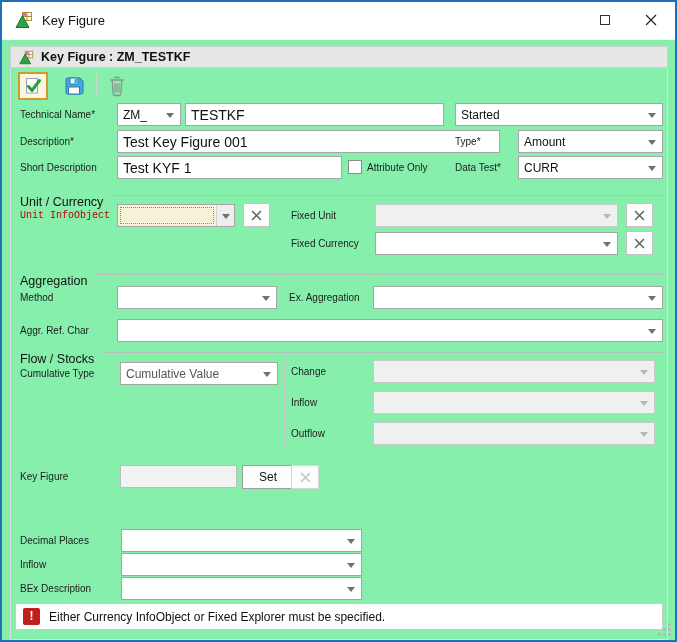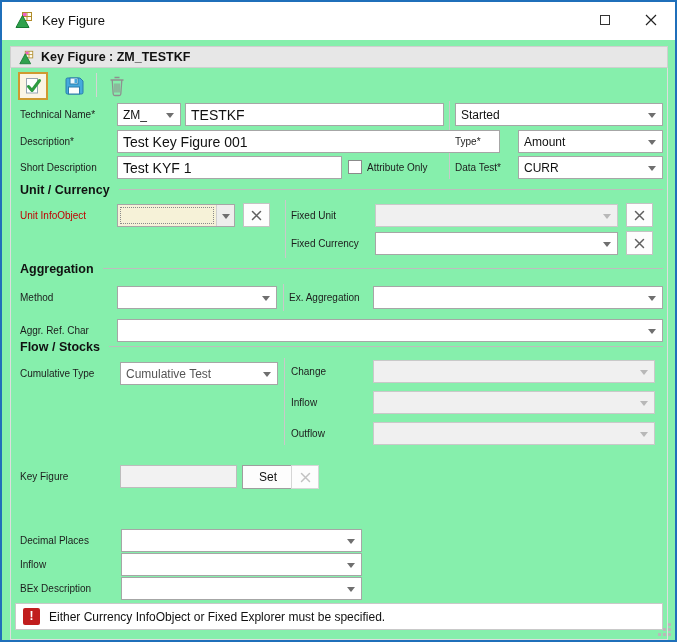--- a/index.html
+++ b/index.html
@@ -22,38 +22,38 @@
   .panel-hdr .hdr-title{position:absolute;left:30px;top:0;height:20px;line-height:20px;font-size:12.5px;font-weight:bold;color:#111;white-space:nowrap;}
 
   
   .activate-btn{position:absolute;left:16px;top:70px;width:30px;height:28px;box-sizing:border-box;border:2px solid #cf9a30;background:#fbf5e4;display:flex;align-items:center;justify-content:center;padding:0;}
   .save-btn{position:absolute;left:60px;top:72px;width:24px;height:24px;border:none;background:transparent;padding:0;display:flex;align-items:center;justify-content:center;}
   .toolbar-sep{position:absolute;left:94px;top:71px;width:1px;height:24px;background:#d4d4d4;}
   .trash-btn{position:absolute;left:103px;top:71px;width:24px;height:26px;border:none;background:transparent;padding:0;display:flex;align-items:center;justify-content:center;}
 
   
   .lbl{position:absolute;height:23px;line-height:23px;font-size:10px;color:#1c1c1c;white-space:nowrap;}
-  .lbl.req-red{color:#c00000;}
+  .lbl.req-red{color:#c00000;font-family:Liberation Mono, monospace;}
   .input{position:absolute;height:23px;box-sizing:border-box;border:1px solid #a6a6a6;background:#fff;font-family:inherit;font-size:14px;padding:0 5px;color:#111;outline:none;}
   .input.ro{background:#f2f2f2;border-color:#bdbdbd;}
   .combo{position:absolute;height:23px;box-sizing:border-box;border:1px solid #a6a6a6;background:#fff;display:flex;align-items:center;}
   .combo .val{flex:1;font-size:12px;padding:0 5px;color:#111;white-space:nowrap;overflow:hidden;}
   .combo .val.dim{color:#555;}
   .combo .arr{flex:none;width:0;height:0;border:4px solid transparent;border-top:5px solid #6f6f6f;margin:5px 6px 0 0;}
   .combo.dis{background:#f0f0f0;border-color:#c9c9c9;}
   .combo.dis .arr{border-top-color:#b8b8b8;}
   .yellowcombo .yval{flex:1;height:100%;background:#f6f2d8;position:relative;}
   .yellowcombo .yval::after{content:"";position:absolute;inset:2px;border:1px dotted #8a8a8a;}
   .yellowcombo .arrbox{flex:none;width:17px;height:100%;background:#eeeeec;border-left:1px solid #cfcfcf;display:flex;align-items:center;justify-content:center;}
   .yellowcombo .arrbox .arr{margin:5px 0 0 0;}
   .xbtn{position:absolute;width:27px;height:24px;box-sizing:border-box;border:1px solid #c3c3c3;background:#fdfdfd;display:flex;align-items:center;justify-content:center;color:#5f5f5f;padding:0;}
   .xbtn.dis{color:#c2c2c2;border-color:#d6d6d6;}
   .xbtn svg{stroke:currentColor;fill:none;}
   .vsep{position:absolute;width:1px;background:#c9c9c9;}
-  .section-hdr{position:absolute;display:flex;align-items:center;font-weight:bold;font-size:12.5px;color:#111;height:15px;white-space:nowrap;}
+  .section-hdr{position:absolute;display:flex;font-weight:normal;font-size:12.5px;color:#111;height:15px;white-space:nowrap;margin-top:13px;}
   .section-hdr .line{flex:1;height:1px;background:#bdbdbd;margin-left:9px;}
   .checkbox{position:absolute;width:14px;height:14px;box-sizing:border-box;border:1px solid #8b8b8b;background:#fff;padding:0;}
   .push-btn{position:absolute;height:24px;box-sizing:border-box;border:1px solid #9e9e9e;background:#fdfdfd;font-family:inherit;font-size:12px;color:#111;text-align:center;padding:0;}
 
   
   .msgbar{position:absolute;left:13px;top:601px;width:648px;height:27px;box-sizing:border-box;border:1px solid #c9c9c9;background:#fff;display:flex;align-items:center;}
   .err-ico{flex:none;width:17px;height:17px;margin:0 9px 0 7px;background:#c11e1e;border-radius:2px;color:#fff;font-weight:bold;font-size:12px;line-height:17px;text-align:center;}
   .msg-text{font-size:12px;color:#111;white-space:nowrap;}
 
   
@@ -212,21 +212,21 @@
     <span class="val"></span>
       <span class="arr"></span>
   </div>
 
   <div class="section-hdr" style="left:18px;top:337px;width:643px">
     <span>Flow / Stocks</span>
       <span class="line"></span>
   </div>
   <span class="lbl" style="left:18px;top:360px">Cumulative Type</span>
   <div class="combo" style="left:118px;top:360px;width:158px">
-    <span class="val dim">Cumulative Test</span>
+    <span class="val dim">Cumulative Value</span>
       <span class="arr"></span>
   </div>
   <div class="vsep" style="left:282px;top:356px;height:87px"></div>
   <span class="lbl" style="left:289px;top:358px">Change</span>
   <div class="combo dis" style="left:371px;top:358px;width:282px">
     <span class="val"></span>
       <span class="arr"></span>
   </div>
   <span class="lbl" style="left:289px;top:389px">Inflow</span>
   <div class="combo dis" style="left:371px;top:389px;width:282px">

